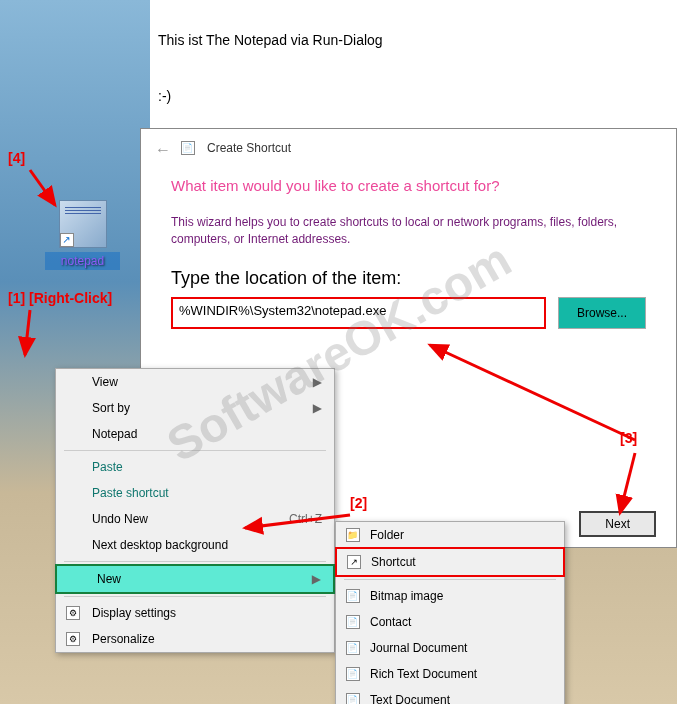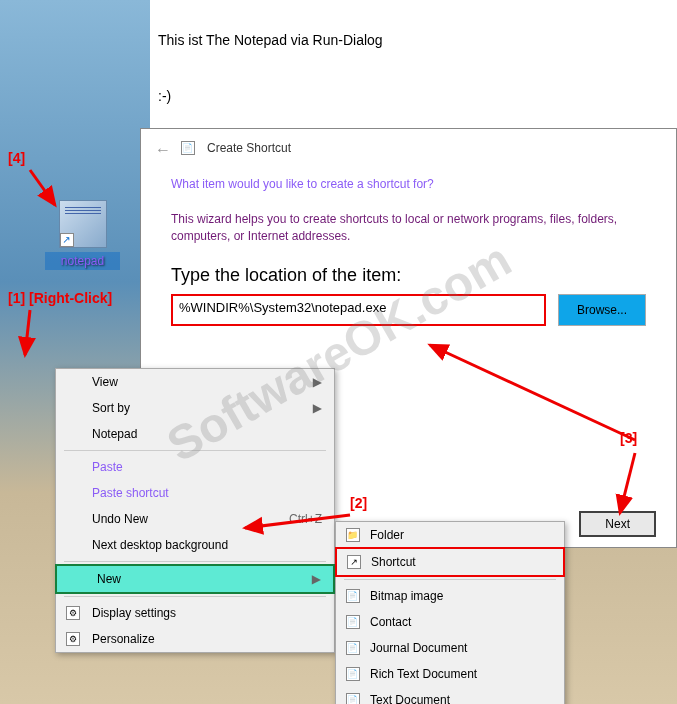--- a/index.html
+++ b/index.html
@@ -15,34 +15,34 @@
     .desktop-icon .icon-img::before { content: ""; position: absolute; top: 5px; left: 5px; right: 5px; height: 8px; background: repeating-linear-gradient(0deg, #46a, #46a 1px, transparent 1px, transparent 3px); }
     .desktop-icon .shortcut-arrow { position: absolute; bottom: 0; left: 0; width: 14px; height: 14px; background: #fff; border: 1px solid #888; font-size: 10px; line-height: 12px; color: #06c; }
     .desktop-icon .label { color: #8b5cf6; font-size: 12px; text-shadow: 1px 1px 2px rgba(0,0,0,0.7); margin-top: 4px; background: rgba(0,100,200,0.4); padding: 2px; }
     
     
     .shortcut-dialog { position: absolute; top: 128px; left: 140px; right: 0; height: 420px; background: #fff; border: 1px solid #888; }
     .dialog-header { padding: 10px 14px; font-size: 12px; display: flex; align-items: center; gap: 10px; }
     .back-arrow { font-size: 16px; color: #999; cursor: pointer; }
     .dialog-title { font-size: 12px; color: #333; }
     .dialog-body { padding: 10px 30px; }
-    .dialog-question { color: #8b5cf6; font-size: 12px; margin-bottom: 20px; }
+    .dialog-question { color: #ec4899; font-size: 15px; margin-bottom: 20px; }
     .dialog-desc { font-size: 12px; color: #701a75; margin-bottom: 20px; line-height: 1.4; }
     .field-label { font-size: 18px; margin-bottom: 8px; }
     .location-row { display: flex; gap: 12px; align-items: stretch; }
     .location-input { flex: 1; border: 2px solid #e00; padding: 4px 6px; font-size: 13px; height: 32px; }
     .location-input input { border: none; outline: none; width: 75%; font-size: 13px; }
-    .browse-btn { padding: 3px 18px; font-size: 12px; background: #0ea5e9; border: 1px solid #aaa; cursor: pointer; }
+    .browse-btn { padding: 3px 18px; font-size: 12px; background: #14b8a6; border: 1px solid #aaa; cursor: pointer; }
     .dialog-footer { position: absolute; bottom: 10px; right: 20px; }
     .next-btn { padding: 4px 24px; font-size: 12px; background: #e8e8e8; border: 2px solid #404040; cursor: pointer; }
     
     
     .context-menu { position: absolute; top: 368px; left: 55px; width: 280px; background: #f0f0f0; border: 1px solid #aaa; box-shadow: 2px 2px 6px rgba(0,0,0,0.3); font-size: 12px; }
     .menu-item { padding: 6px 12px 6px 36px; cursor: pointer; position: relative; display: flex; justify-content: space-between; }
-    .menu-item.disabled { color: #8b5cf6; }
+    .menu-item.disabled { color: #0f766e; }
     .menu-item.highlighted { background: #5eead4; border: 2px solid #15803d; margin: -1px; padding-left: 40px; }
     .menu-sep { height: 1px; background: #ccc; margin: 3px 8px; }
     .menu-item .arrow { color: #666; }
     .menu-item .shortcut { color: #666; }
     .menu-icon { position: absolute; left: 10px; width: 16px; height: 16px; }
     
     
     .submenu { position: absolute; top: 521px; left: 335px; width: 230px; background: #f0f0f0; border: 1px solid #aaa; box-shadow: 2px 2px 6px rgba(0,0,0,0.3); font-size: 12px; }
     .submenu .menu-item { padding: 6px 12px 6px 34px; }
     .submenu .highlighted-red { border: 2px solid #e00; margin: -1px; }

